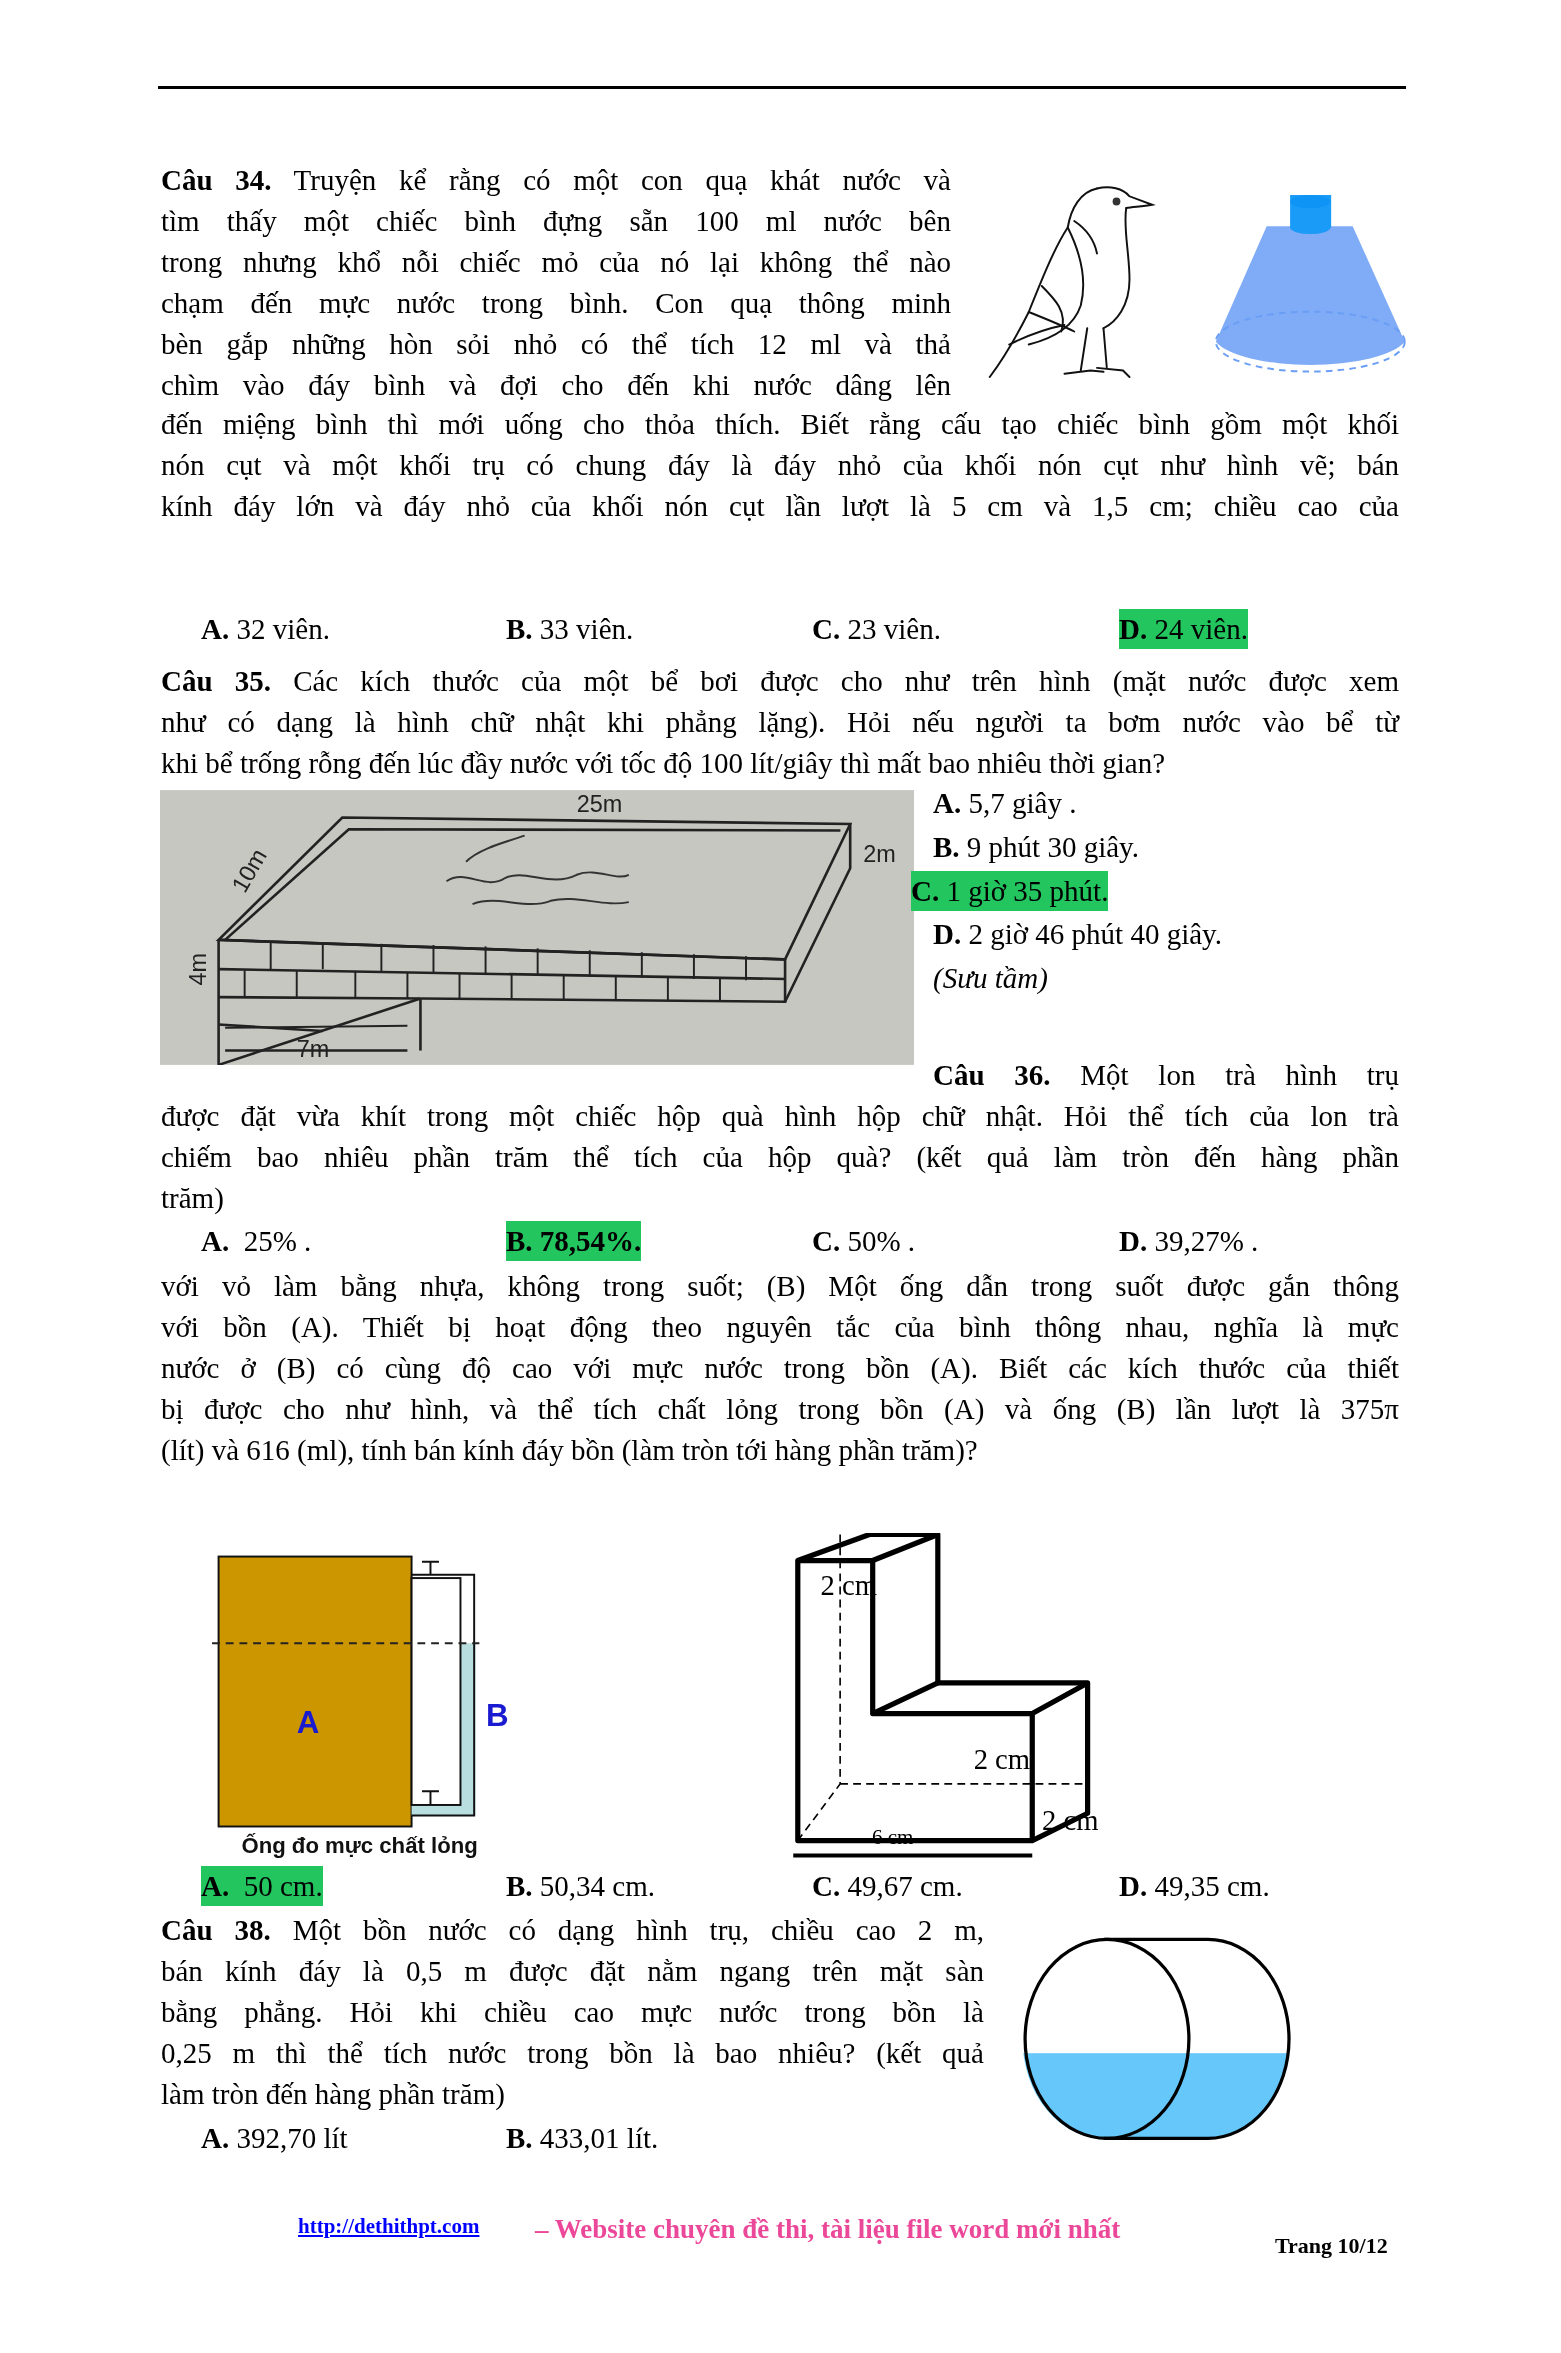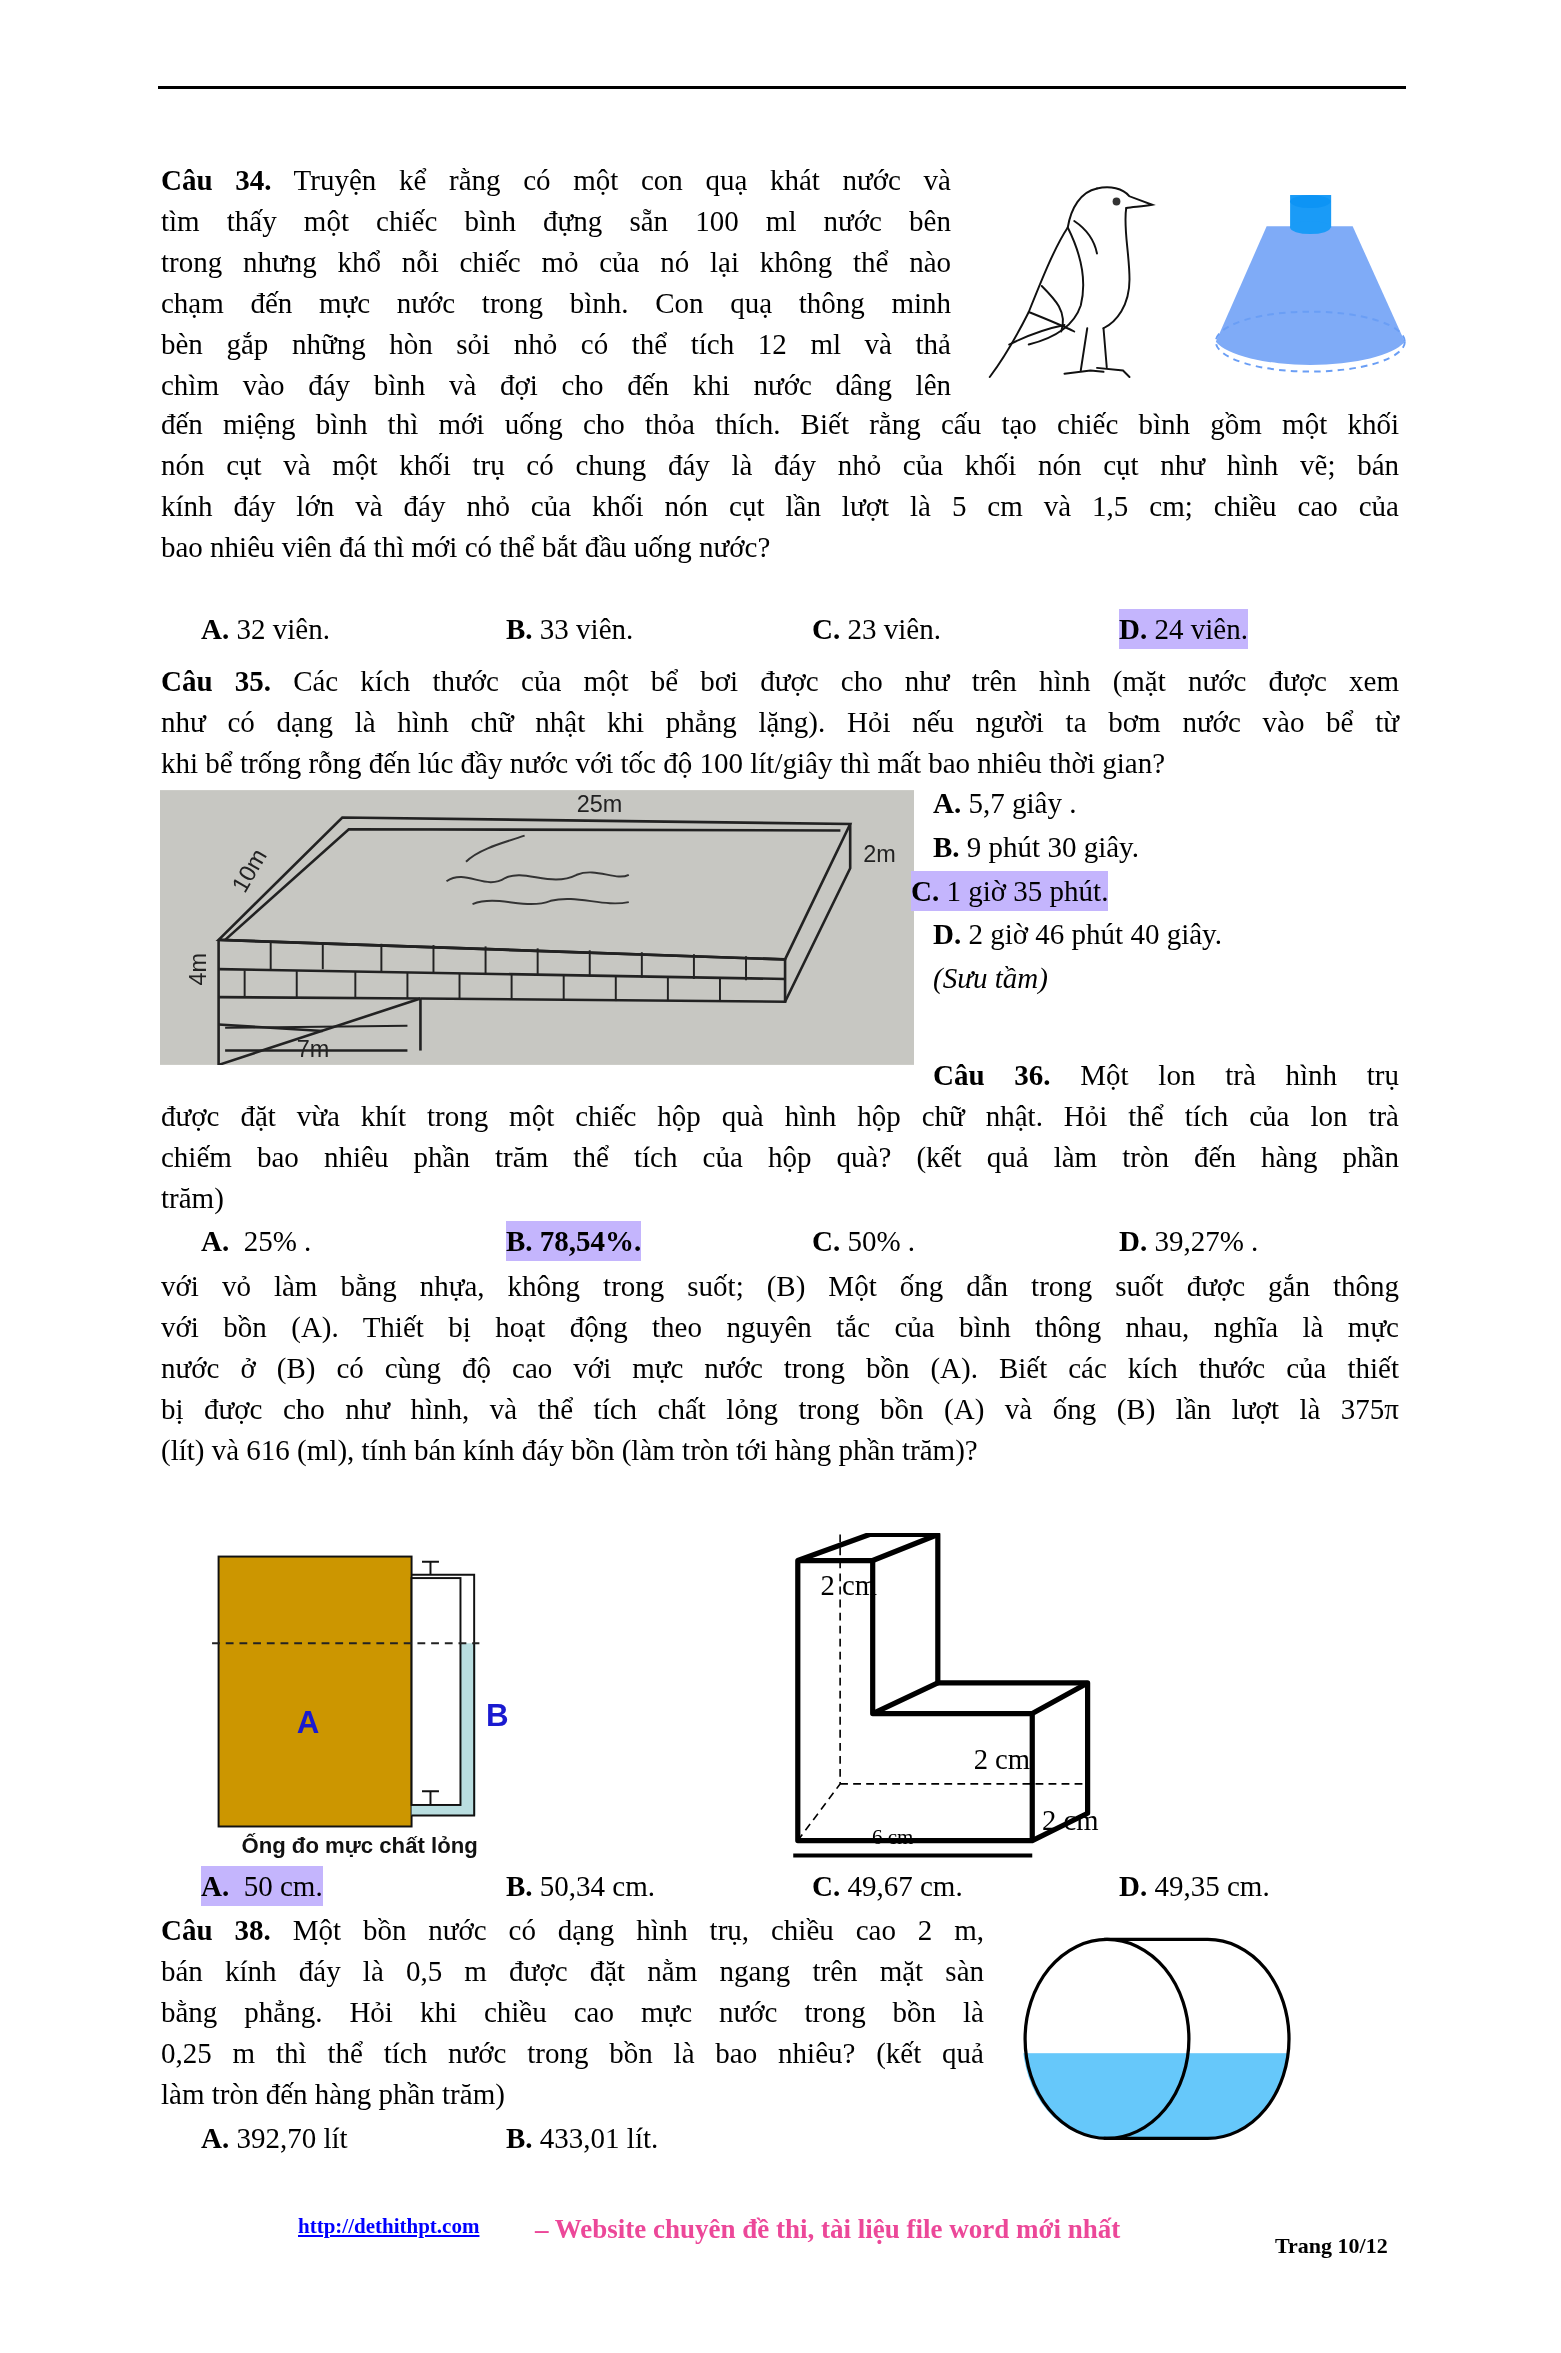--- a/index.html
+++ b/index.html
@@ -3,21 +3,21 @@
 <meta charset="utf-8">
 <style>
   html, body { margin: 0; padding: 0; background: #fff; }
   body { width: 1561px; height: 2354px; position: relative; overflow: hidden;
     font-family: "Liberation Serif", "DejaVu Serif", serif; color: #000; }
   .rule { position: absolute; left: 158px; top: 86px; width: 1248px; height: 2.6px; background: #000; }
   .txt { position: absolute; font-size: 29px; line-height: 41px; text-align: justify; text-align-last: justify; }
   .line { display: block; text-align: justify; text-align-last: justify; white-space: nowrap; }
   .line.left { text-align-last: left; }
   .opt { position: absolute; font-size: 29px; line-height: 40px; white-space: nowrap; }
-  .hl { background: #c4b5fd; }
+  .hl { background: #22c55e; }
   .it { font-style: italic; }
   .fig { position: absolute; }
   .footer-link { position: absolute; left: 298px; top: 2214px; font-size: 21px; font-weight: bold; color: #0000ff; text-decoration: underline; white-space: nowrap; }
   .footer-text { position: absolute; left: 573px; top: 2214px; font-size: 27px; font-weight: bold; color: #ec4899; white-space: nowrap; }
   .page-num { position: absolute; left: 1275px; top: 2233px; font-size: 22px; font-weight: bold; white-space: nowrap; }
 </style>
 </head>
 <body>
 
 <div class="rule"></div>
@@ -27,21 +27,20 @@
   <span class="line">tìm thấy một chiếc bình đựng sẵn 100 ml nước bên</span>
   <span class="line">trong nhưng khổ nỗi chiếc mỏ của nó lại không thể nào</span>
   <span class="line">chạm đến mực nước trong bình. Con quạ thông minh</span>
   <span class="line">bèn gắp những hòn sỏi nhỏ có thể tích 12 ml và thả</span>
   <span class="line">chìm vào đáy bình và đợi cho đến khi nước dâng lên</span>
 </div>
 <div class="txt" style="left:161px; top:404px; width:1238px;">
   <span class="line">đến miệng bình thì mới uống cho thỏa thích. Biết rằng cấu tạo chiếc bình gồm một khối</span>
   <span class="line">nón cụt và một khối trụ có chung đáy là đáy nhỏ của khối nón cụt như hình vẽ; bán</span>
   <span class="line">kính đáy lớn và đáy nhỏ của khối nón cụt lần lượt là 5 cm và 1,5 cm; chiều cao của</span>
-  <span class="line left">bao nhiêu viên đá thì mới có thể bắt đầu uống nước?</span>
 </div>
 
 <svg class="fig" style="left:983px; top:182px;" width="215" height="208" viewBox="0 0 330 320">
   <g fill="none" stroke="#111" stroke-width="3" stroke-linecap="round">
     <path d="M175 10 C150 15 135 40 130 70 C110 100 90 150 70 200 C50 240 25 280 10 300"></path>
     <path d="M175 10 C195 5 215 10 225 22 L260 35 C245 38 230 38 220 40"></path>
     <path d="M220 40 C215 70 225 110 225 150 C225 190 205 215 185 225"></path>
     <path d="M130 70 C150 110 160 150 150 190 C140 220 110 240 70 250"></path>
     <path d="M90 160 C110 180 130 200 120 230"></path>
     <path d="M70 200 C95 210 120 220 140 230"></path>

